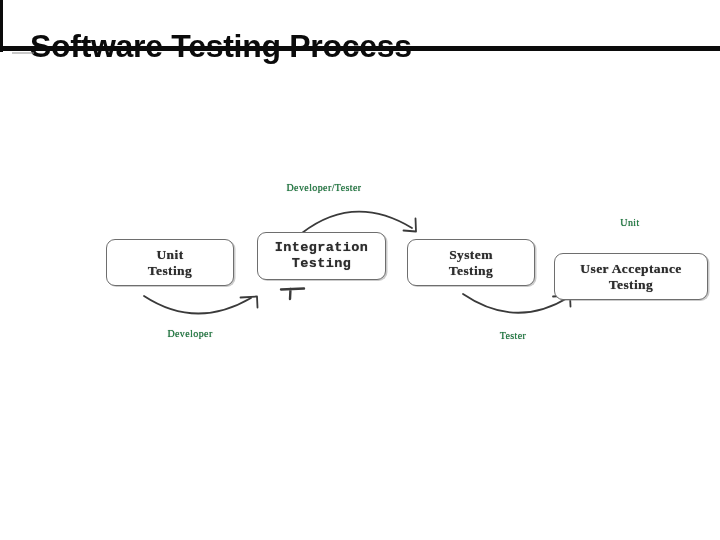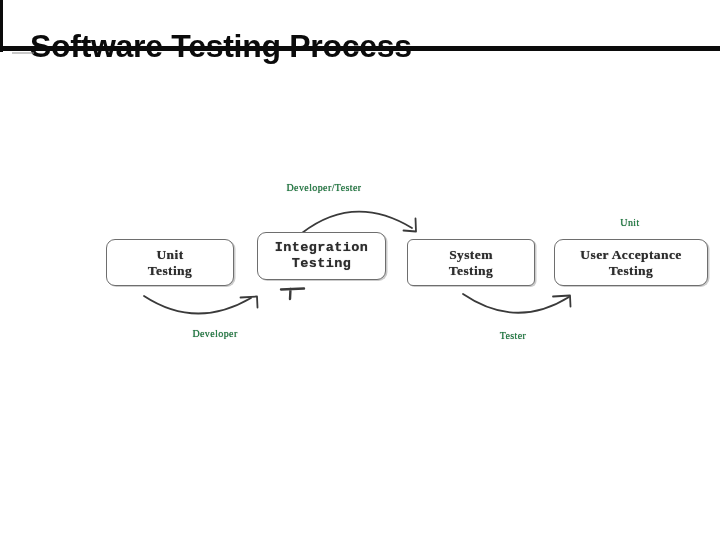--- a/index.html
+++ b/index.html
@@ -18,36 +18,36 @@
   .scan-smudge{position:absolute;left:12px;top:52px;width:22px;height:2px;background:#9a9a9a;opacity:.55;}
 
   
   .box{
     position:absolute;background:#fff;border:1.5px solid #6e6e6e;border-radius:9px;
     box-shadow:1.5px 1px 0 rgba(140,140,140,.45);
     display:flex;align-items:center;justify-content:center;text-align:center;margin-left:44px;
   }
   .box-unit{left:62px;top:239px;width:126px;height:45px;}
   .box-integration{left:213px;top:232px;width:127px;height:46px;font-family:Liberation Mono, monospace;}
-  .box-system{left:363px;top:239px;width:126px;height:45px;border-radius:6px;}
-  .box-uat{left:510px;top:239px;width:152px;height:45px;}
+  .box-system{left:363px;top:239px;width:126px;height:45px;}
+  .box-uat{left:510px;top:253px;width:152px;height:45px;}
   .box-label{
     white-space:pre-line;font-weight:700;font-size:13.5px;line-height:16px;
     color:#2d2d2d;letter-spacing:.4px;text-shadow:0 0 .7px rgba(70,70,70,.85);
   }
 
   
   .flow-label{
     position:absolute;transform:translateX(-50%);white-space:nowrap;
     font-weight:400;font-size:10px;color:#15803d;letter-spacing:.4px;
     text-shadow:0 0 .7px rgba(70,70,70,.85);
   }
   .lbl-devtester{left:324px;top:182px;}
   .lbl-user{left:630px;top:217px;}
-  .lbl-developer{left:190px;top:328px;margin-left:25px;}
+  .lbl-developer{left:190px;top:328px;}
   .lbl-tester{left:513px;top:330px;}
 
   svg.arrows{position:absolute;left:0;top:0;pointer-events:none;}
   svg.arrows path{fill:none;stroke:#3a3a3a;stroke-width:1.8;stroke-linecap:round;stroke-linejoin:round;}
   svg.arrows path.stray{stroke-width:2.4;}
 </style>
 </head>
 <body>
 
 <div class="slide">

